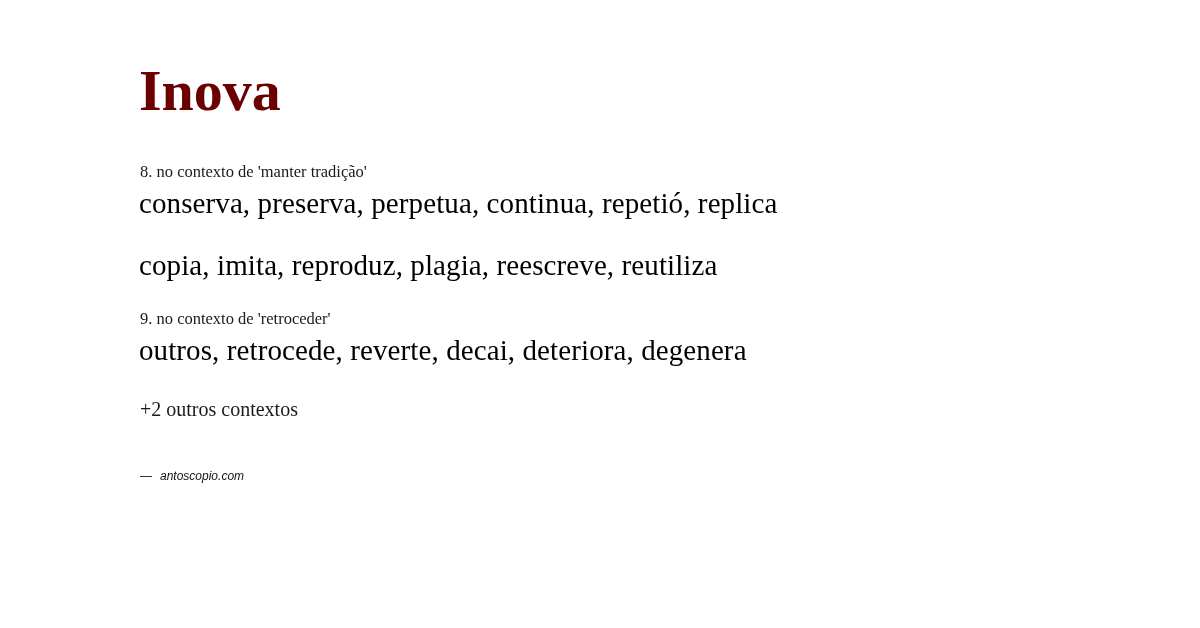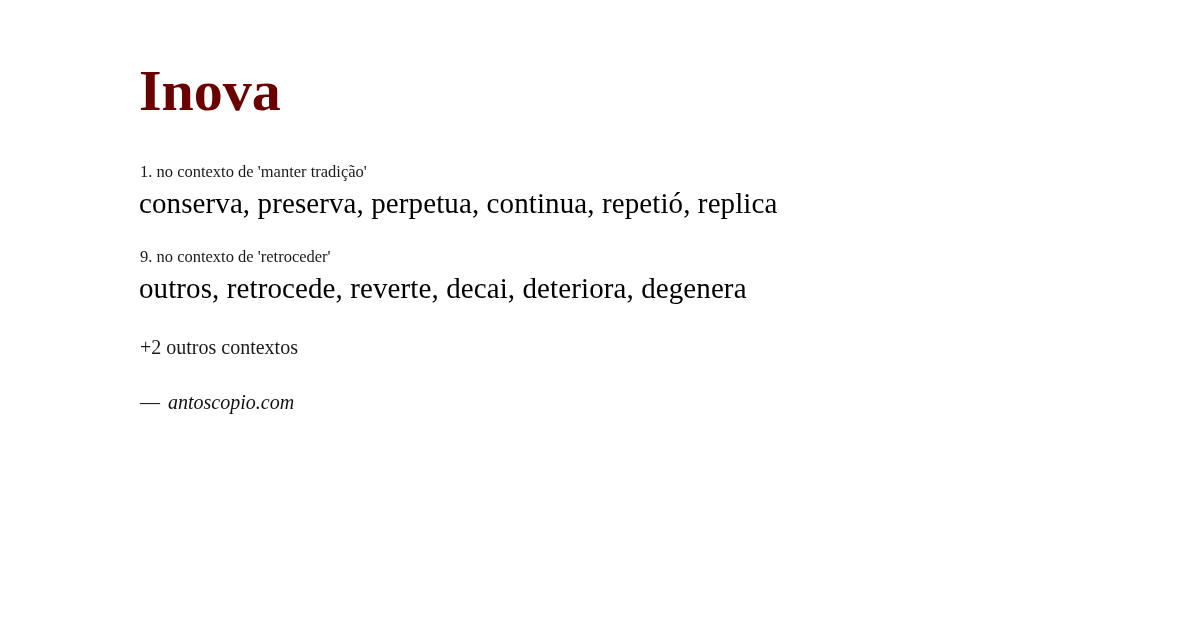--- a/index.html
+++ b/index.html
@@ -60,47 +60,48 @@
     margin: 0;
     letter-spacing: 0.1px;
   }
   .more-contexts {
     font-family: "Liberation Serif", serif;
     font-size: 20px;
     color: #1a1a1a;
     margin: 30px 0 0 1px;
   }
   .source {
-    font-family: Liberation Serif, serif;
+    font-family: Liberation Sans, sans-serif;
     font-style: italic;
-    font-size: 20px;
+    font-size: 12px;
     color: #111111;
-    margin: 32px 0 0 1px;
+    margin: 48px 0 0 1px;
   }
   .source .dash {
     font-style: normal;
     margin-right: 8px;
   }
 </style>
 </head>
 <body>
 
 <div class="page">
 
   <h1 class="headword">Inova</h1>
 
 
   <div class="senses">
 
     <div class="sense">
-      <div class="sense-context">1. no contexto de 'manter tradição'</div>
+      <div class="sense-context">8. no contexto de 'manter tradição'</div>
       <div class="sense-words">conserva, preserva, perpetua, continua, repetió, replica</div>
     </div>
 
     <div class="sense">
+      <div class="sense-words">copia, imita, reproduz, plagia, reescreve, reutiliza</div>
     </div>
 
     <div class="sense">
       <div class="sense-context">9. no contexto de 'retroceder'</div>
       <div class="sense-words">outros, retrocede, reverte, decai, deteriora, degenera</div>
     </div>
 
   </div>
 
   <div class="more-contexts">+2 outros contextos</div>

